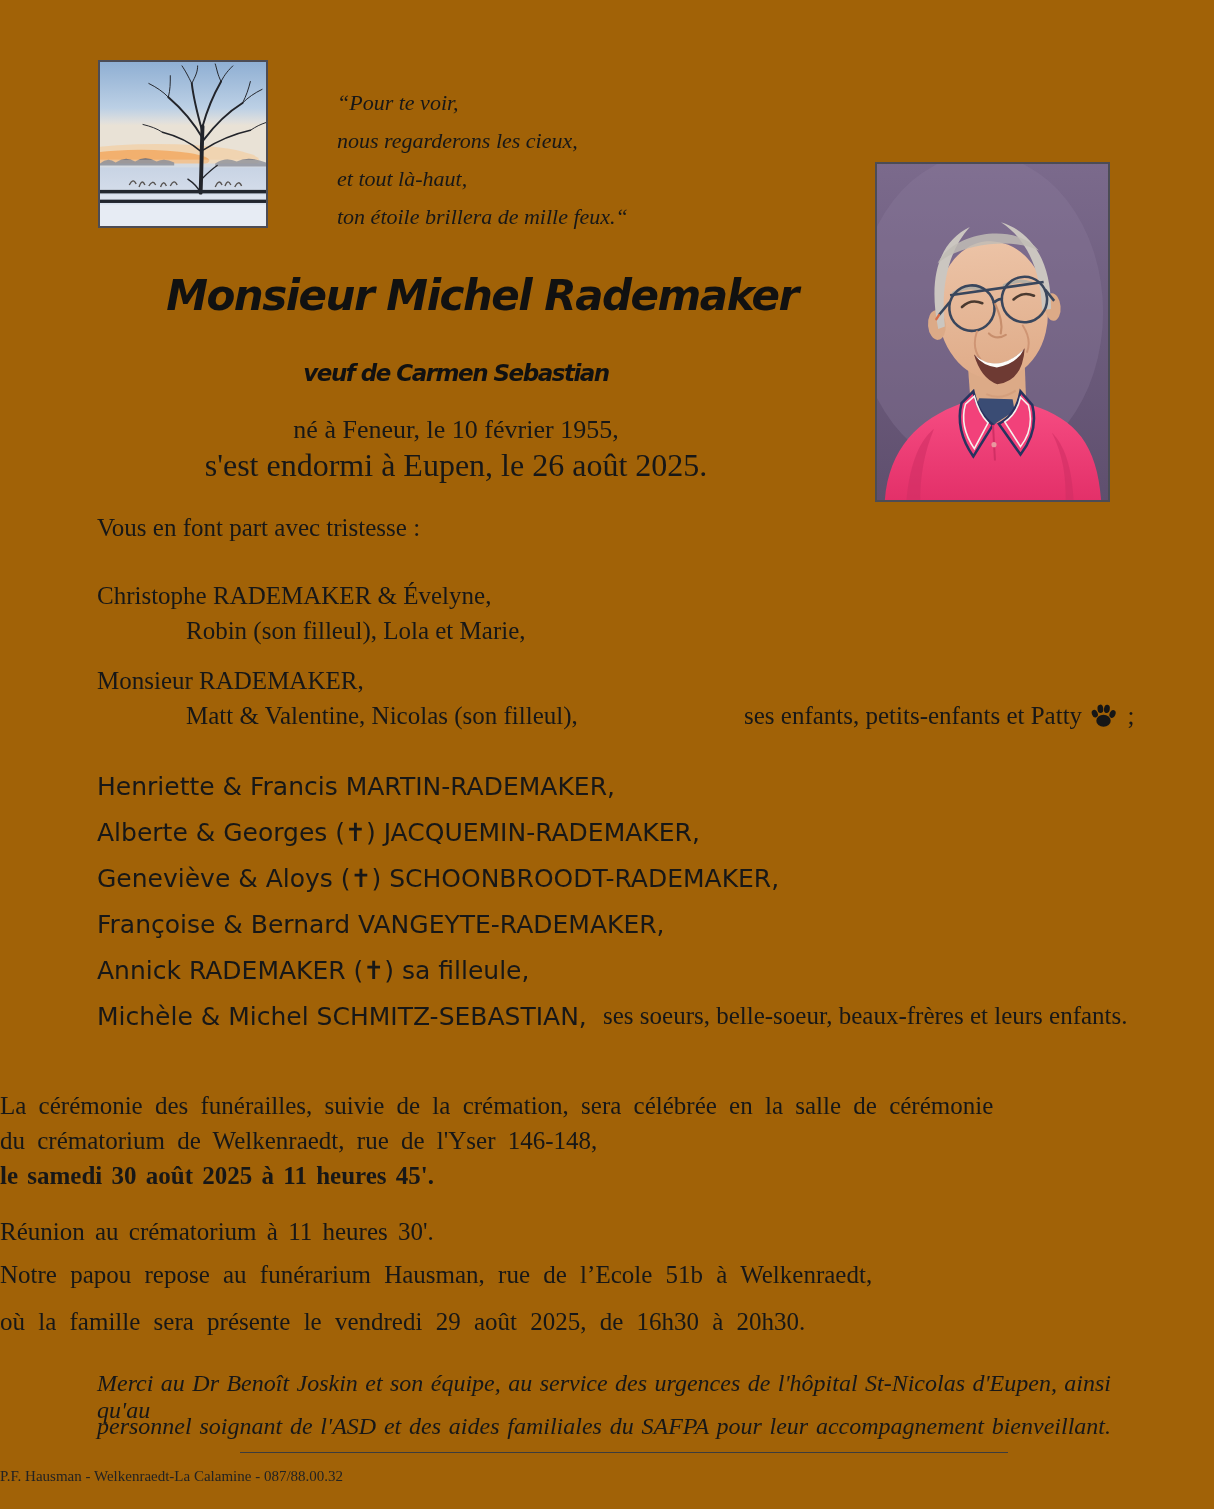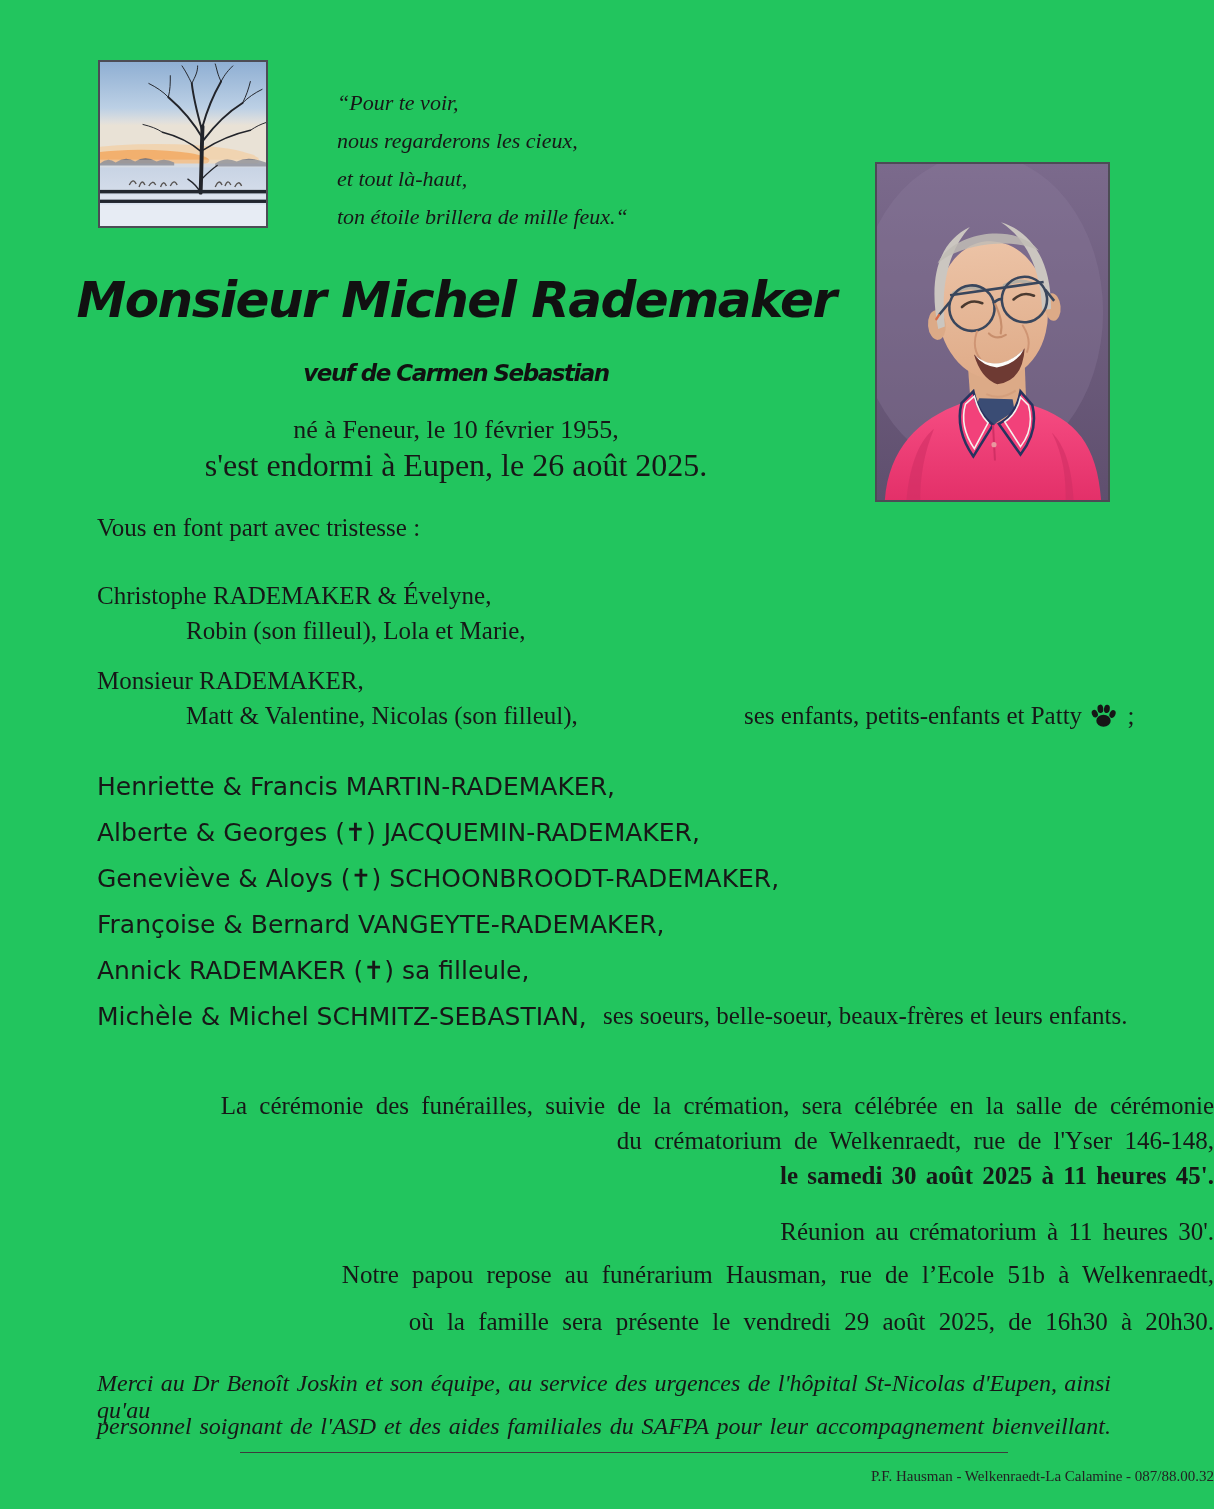--- a/index.html
+++ b/index.html
@@ -1,38 +1,38 @@
 <!DOCTYPE html>
 <html><head>
 <meta charset="utf-8">
 <style>
   html,body{margin:0;padding:0;background:#ffffff;}
   #page{
-    position:relative;width:1214px;height:1509px;background:#22c55e;overflow:hidden;
+    position:relative;width:1214px;height:1509px;background:#a16207;overflow:hidden;
     font-family:"Liberation Serif","DejaVu Serif",serif;color:#171717;
   }
   .abs{position:absolute;white-space:nowrap;}
   
   .photo{position:absolute;border:2px solid #4c4c55;box-sizing:border-box;overflow:hidden;}
   #landscape{left:98px;top:60px;width:170px;height:168px;}
   #portrait{left:875px;top:162px;width:235px;height:340px;}
   .photo svg{display:block;width:100%;height:100%;}
   
   #quote{left:337px;top:84px;font-size:22px;font-style:italic;line-height:38px;}
   
   .center912{left:0;width:912px;text-align:center;}
   #title{top:271px;font-family:"DejaVu Sans","Liberation Sans",sans-serif;
-         font-style:italic;font-weight:bold;font-size:50px;letter-spacing:-1.5px;color:#111;}
+         font-style:italic;font-weight:bold;font-size:42px;letter-spacing:-1.5px;color:#111;margin-left:26px;}
   #subtitle{top:360px;font-family:"DejaVu Sans","Liberation Sans",sans-serif;
          font-style:italic;font-weight:bold;font-size:23px;letter-spacing:-1.5px;color:#111;}
   #birth1{top:415px;font-size:26px;}
   #birth2{top:447px;font-size:32px;}
   
   .body-line{font-size:25px;}
-  .pagewide{left:0;width:1214px;text-align:right;}
+  .pagewide{left:0;width:1214px;text-align:left;}
   .cross{font-family:"DejaVu Sans","Liberation Serif",sans-serif;}
   #thanks1,#thanks2{left:97px;width:1014px;font-size:24px;font-style:italic;
       white-space:normal;text-align:justify;text-align-last:justify;}
   #footer-rule{left:240px;top:1452px;width:768px;height:1px;background:#3c3c3c;}
   #footer-text{top:1468px;font-size:15px;color:#222;}
   .paw{display:inline-block;width:27px;height:24px;vertical-align:-4px;margin:0 4px 0 8px;}
 </style>
 </head>
 <body>
 

